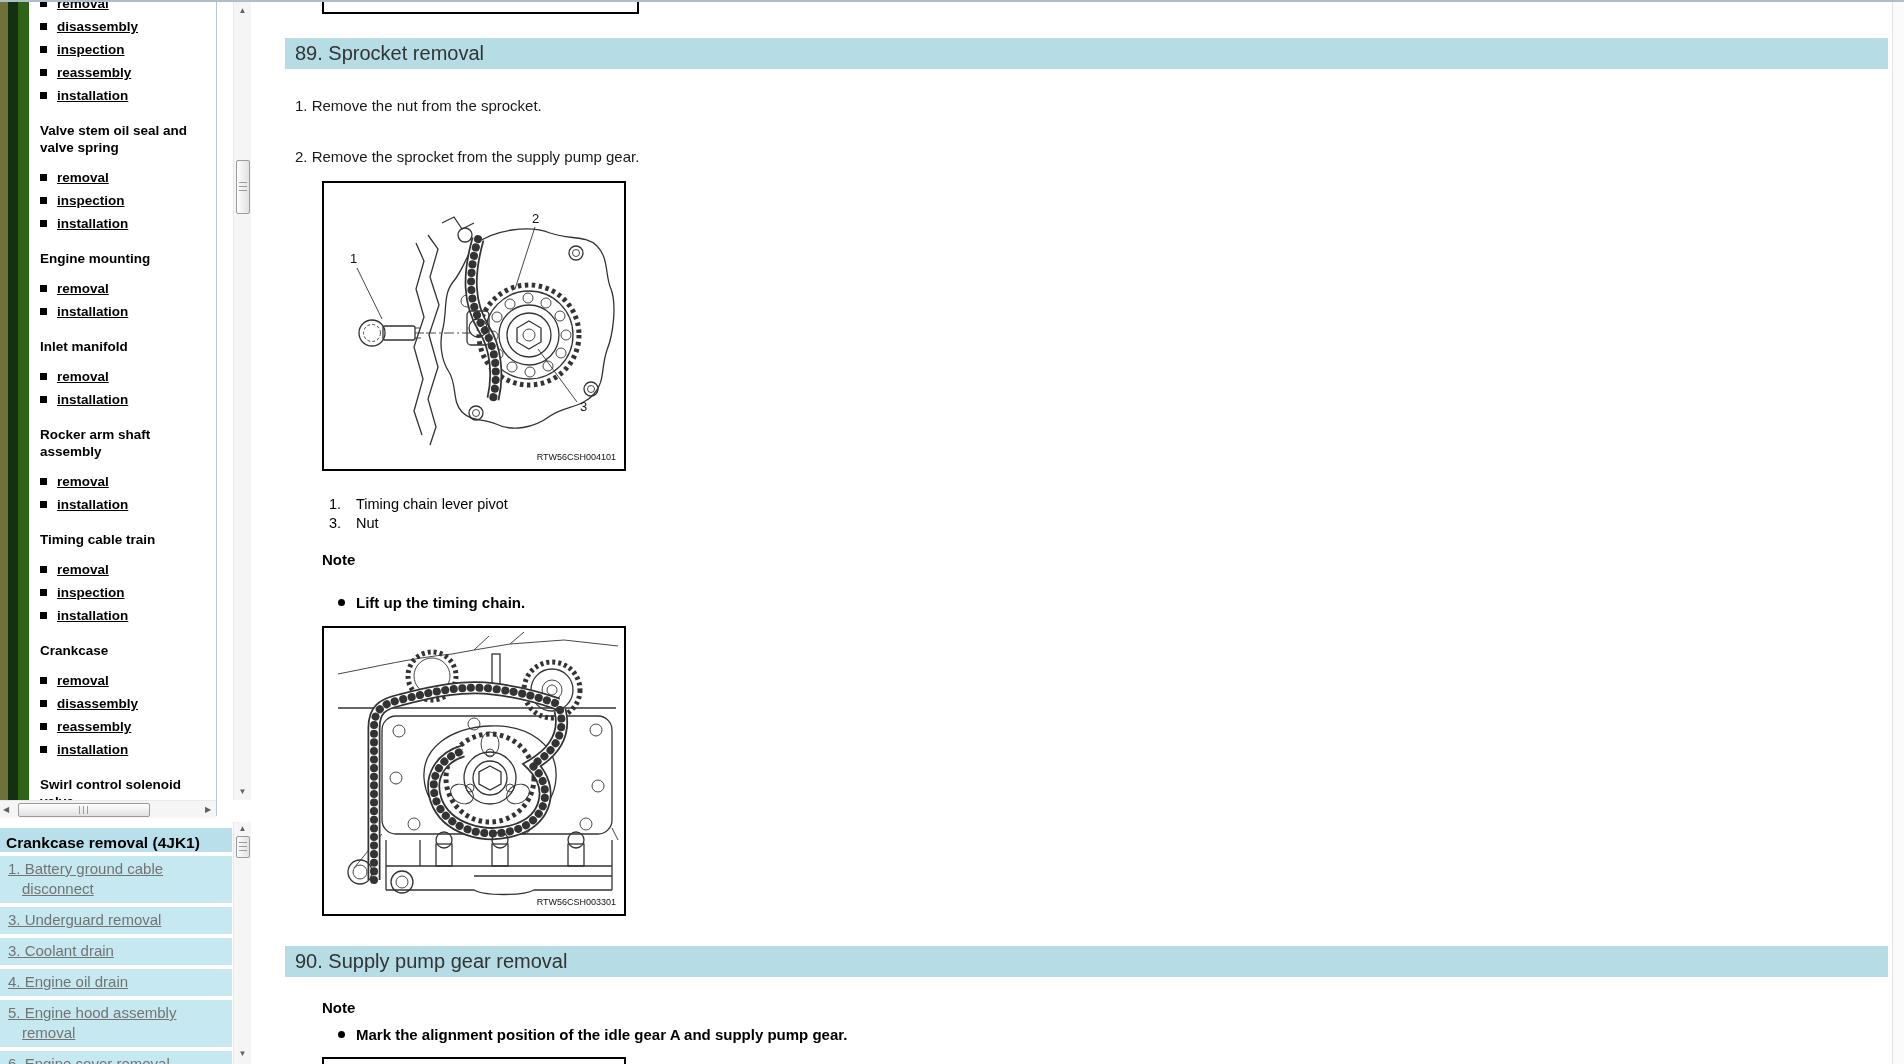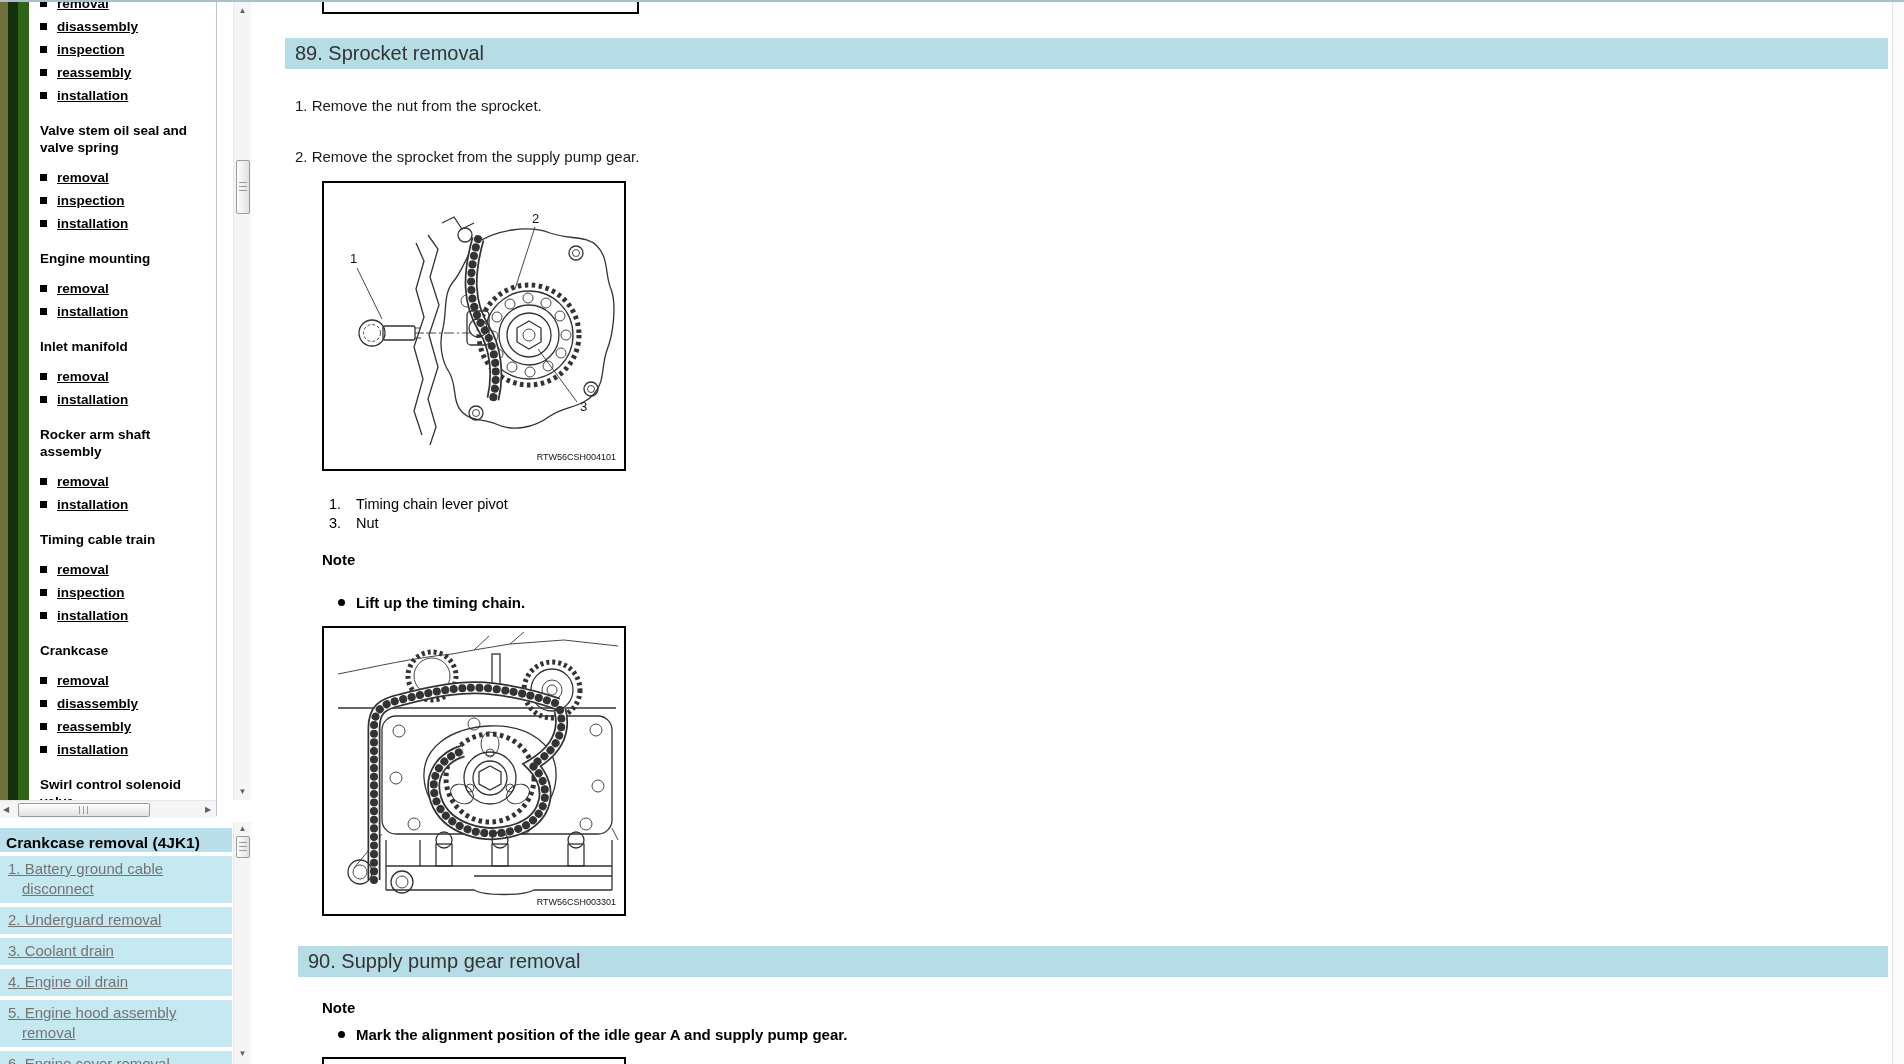--- a/index.html
+++ b/index.html
@@ -182,21 +182,21 @@
   <div class="sb-thumb-h" style="left:18px;width:130px;">
       <span class="grip-v"></span>
     </div>
   <div class="sb-arrow-h" style="right:2px;">▶</div>
 </div>
 
 <div class="panel">
   <div class="panel-header">Crankcase removal (4JK1)</div>
   <div>
       <div class="panel-item"><a class="panel-link">1. Battery ground cable disconnect</a></div>
-      <div class="panel-item"><a class="panel-link">2. Underguard removal</a></div>
+      <div class="panel-item"><a class="panel-link">3. Underguard removal</a></div>
       <div class="panel-item"><a class="panel-link">3. Coolant drain</a></div>
       <div class="panel-item"><a class="panel-link">4. Engine oil drain</a></div>
       <div class="panel-item"><a class="panel-link">5. Engine hood assembly removal</a></div>
       <div class="panel-item"><a class="panel-link">6. Engine cover removal</a></div>
     </div>
 </div>
 
 <div class="vscroll" style="left:233px;top:822px;height:242px;">
   <div class="sb-arrow" style="top:0;">▲</div>
   <div class="sb-thumb-v" style="top:14px;height:20px;">
@@ -358,21 +358,21 @@
           <circle cx="252" cy="212" r="8"></circle>
       </g>
       <circle class="ln" cx="36" cy="244" r="12"></circle>
         <circle class="lnthin" cx="36" cy="244" r="7"></circle>
       <circle class="ln" cx="78" cy="254" r="11"></circle>
         <circle class="lnthin" cx="78" cy="254" r="6"></circle>
       <text class="svgcap" x="292" y="277" text-anchor="end">RTW56CSH003301</text>
     </svg>
   </div>
 
-  <div class="band" style="margin-top:30px;margin-left:13px;">90. Supply pump gear removal</div>
+  <div class="band" style="margin-top:30px;">90. Supply pump gear removal</div>
   <div class="note-label" style="margin-top:21px;">Note</div>
   <div class="note-bullet" style="margin-top:8px;">
     <span class="dot"></span>
     <span>Mark the alignment position of the idle gear A and supply pump gear.</span>
   </div>
 
   <div class="figure-box fig3"></div>
 </div>
 
 <div class="page-scroll"></div>

